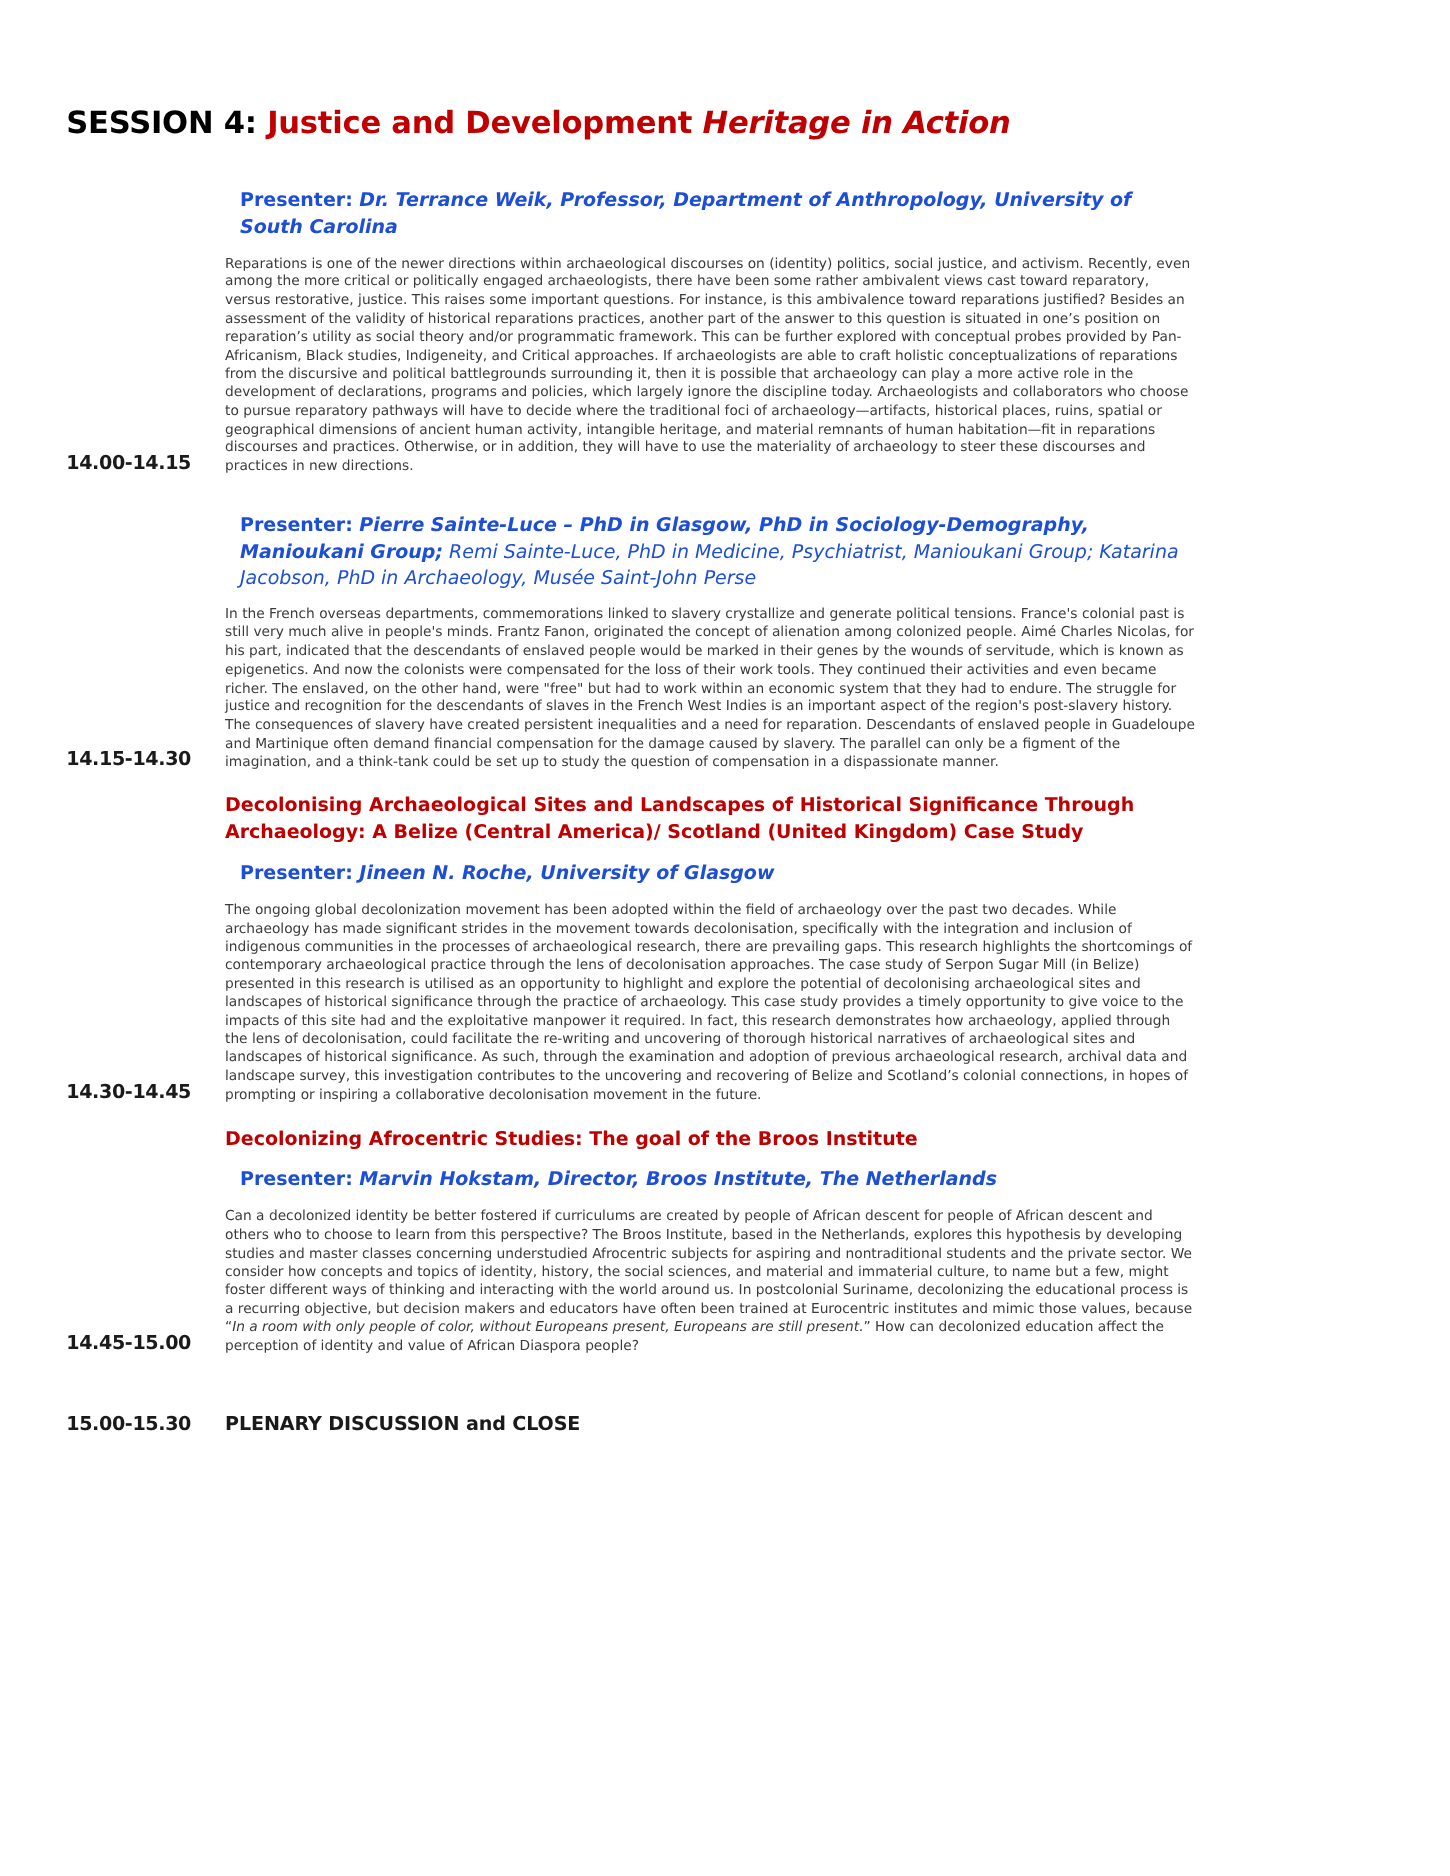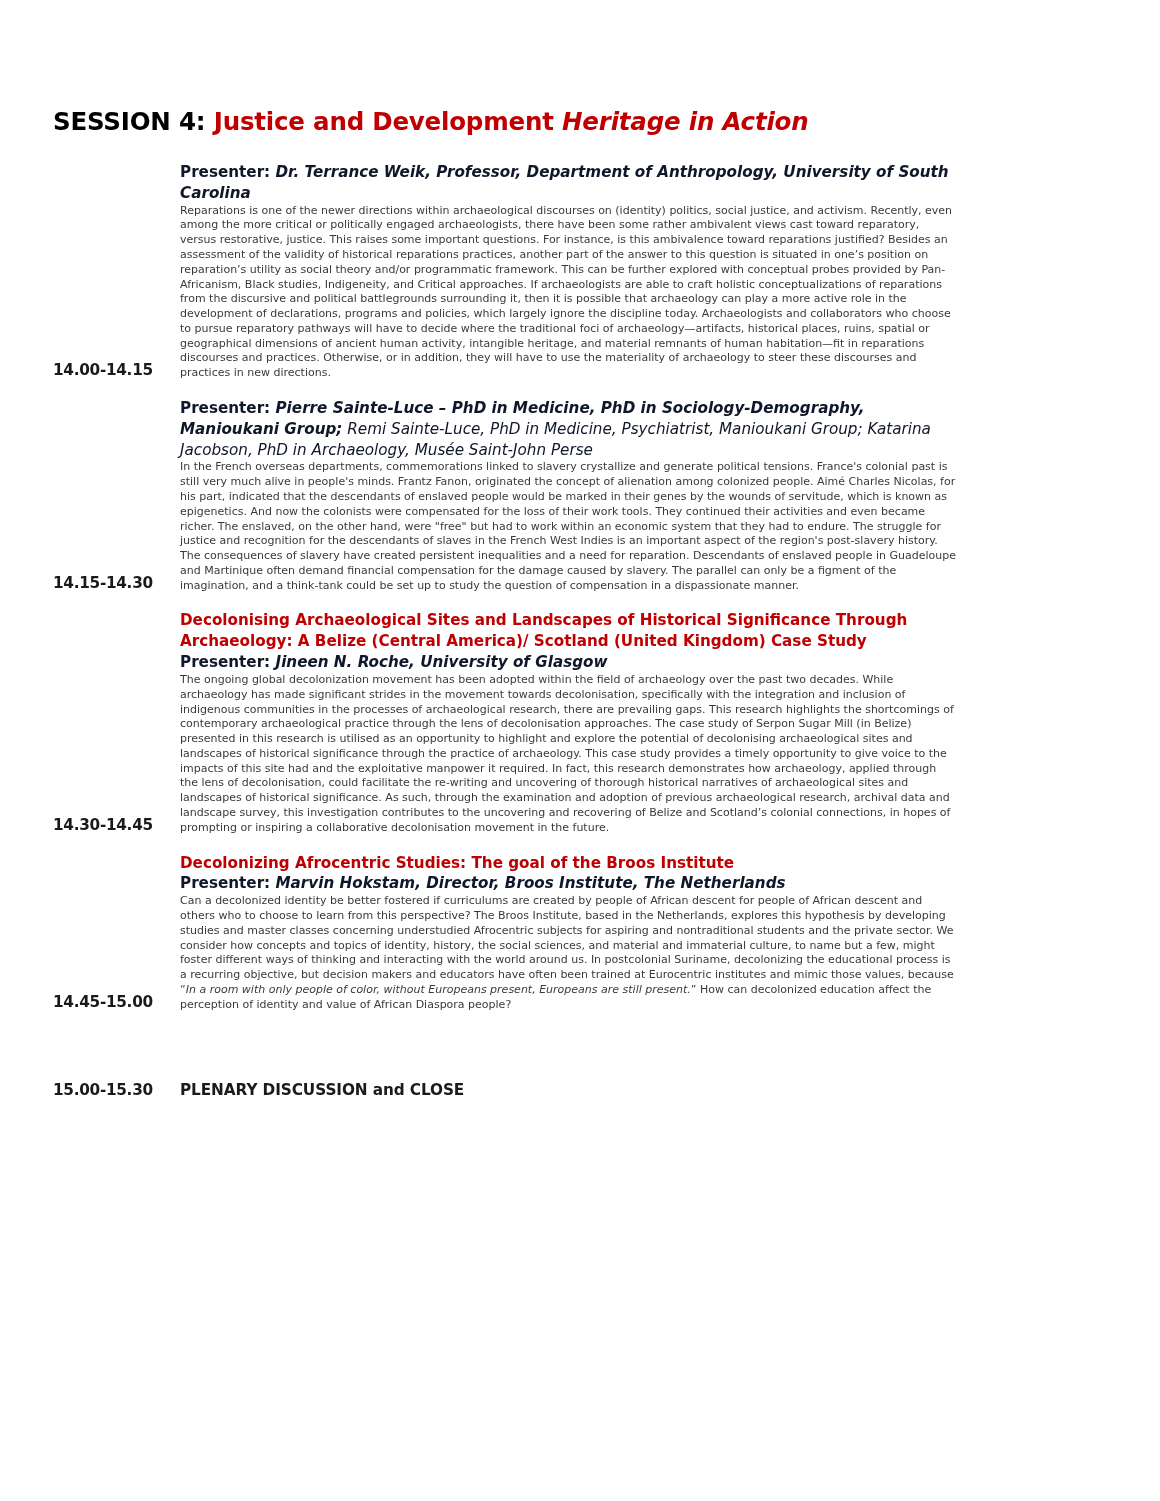--- a/index.html
+++ b/index.html
@@ -12,21 +12,21 @@
     min-height: 1501px;
     font-family: "DejaVu Sans", "Liberation Sans", sans-serif;
     color: #333333;
     -webkit-font-smoothing: antialiased;
   }
   .page {
     position: relative;
     width: 1008px;
     min-height: 1501px;
     box-sizing: border-box;
-    padding: 109px 52px 40px 53px;
+    padding: 85px 52px 40px 53px;
     background: #ffffff;
   }
   .session-title {
     font-size: 24.5px;
     font-weight: bold;
     color: #000000;
     letter-spacing: -0.2px;
     margin: 0 0 26px 0;
     line-height: 1.1;
     white-space: nowrap;
@@ -62,23 +62,23 @@
   .talk-title {
     font-size: 15.2px;
     font-weight: bold;
     color: #C00000;
     line-height: 1.37;
     margin: 0 0 0 0;
   }
   .presenter {
     font-size: 15.2px;
     font-weight: bold;
-    color: #0f172a;
+    color: #1d4ed8;
     line-height: 1.37;
-    margin: 0;
+    margin: 12px;
   }
   .presenter .pname {
     font-style: italic;
   }
   .presenter .pextra {
     font-weight: normal;
     font-style: italic;
   }
   .abstract {
     font-size: 11px;
@@ -88,21 +88,21 @@
     text-align: left;
     margin: 0;
   }
   .abstract .quote-italic {
     font-style: italic;
   }
 
   .plenary {
     display: flex;
     align-items: flex-start;
-    margin-top: 68px;
+    margin-top: 45px;
   }
   .plenary .entry-time {
     flex: 0 0 127px;
   }
   .plenary-label {
     font-size: 15.3px;
     font-weight: bold;
     color: #1a1a1a;
     letter-spacing: -0.1px;
     line-height: 1.37;
@@ -121,21 +121,21 @@
     <div class="entry-time">14.00-14.15</div>
     <div class="entry-body">
       <p class="presenter"><span>Presenter:</span><span class="pname"> Dr. Terrance Weik, Professor, Department of Anthropology, University of South Carolina</span><span class="pextra"></span></p>
       <p class="abstract">Reparations is one of the newer directions within archaeological discourses on (identity) politics, social justice, and activism.  Recently, even among the more critical or politically engaged archaeologists, there have been some rather ambivalent views cast toward reparatory, versus restorative, justice.  This raises some important questions.  For instance, is this ambivalence toward reparations justified?  Besides an assessment of the validity of historical reparations practices, another part of the answer to this question is situated in one’s position on reparation’s utility as social theory and/or programmatic framework.  This can be further explored with conceptual probes provided by Pan-Africanism, Black studies, Indigeneity, and Critical approaches.  If archaeologists are able to craft holistic conceptualizations of reparations from the discursive and political battlegrounds surrounding it, then it is possible that archaeology can play a more active role in the development of declarations, programs and policies, which largely ignore the discipline today.  Archaeologists and collaborators who choose to pursue reparatory pathways will have to decide where the traditional foci of archaeology—artifacts, historical places, ruins, spatial or geographical dimensions of ancient human activity, intangible heritage, and material remnants of human habitation—fit in reparations discourses and practices.  Otherwise, or in addition, they will have to use the materiality of archaeology to steer these discourses and practices in new directions.</p>
     </div>
   </div>
 
   <div class="entry">
     <div class="entry-time">14.15-14.30</div>
     <div class="entry-body">
-      <p class="presenter"><span>Presenter:</span><span class="pname"> Pierre Sainte-Luce – PhD in Medicine, PhD in Sociology-Demography, Manioukani Group;</span><span class="pextra"> Remi Sainte-Luce, PhD in Medicine, Psychiatrist,  Manioukani Group; Katarina Jacobson, PhD in Archaeology, Musée Saint-John Perse</span></p>
+      <p class="presenter"><span>Presenter:</span><span class="pname"> Pierre Sainte-Luce – PhD in Glasgow, PhD in Sociology-Demography, Manioukani Group;</span><span class="pextra"> Remi Sainte-Luce, PhD in Medicine, Psychiatrist,  Manioukani Group; Katarina Jacobson, PhD in Archaeology, Musée Saint-John Perse</span></p>
       <p class="abstract">In the French overseas departments, commemorations linked to slavery crystallize and generate political tensions. France's colonial past is still very much alive in people's minds. Frantz Fanon, originated the concept of alienation among colonized people. Aimé Charles Nicolas, for his part, indicated that the descendants of enslaved people would be marked in their genes by the wounds of servitude, which is known as epigenetics. And now the colonists were compensated for the loss of their work tools. They continued their activities and even became richer. The enslaved, on the other hand, were "free" but had to work within an economic system that they had to endure. The struggle for justice and recognition for the descendants of slaves in the French West Indies is an important aspect of the region's post-slavery history. The consequences of slavery have created persistent inequalities and a need for reparation. Descendants of enslaved people in Guadeloupe and Martinique often demand financial compensation for the damage caused by slavery. The parallel can only be a figment of the imagination, and a think-tank could be set up to study the question of compensation in a dispassionate manner.</p>
     </div>
   </div>
 
   <div class="entry">
     <div class="entry-time">14.30-14.45</div>
     <div class="entry-body">
       <div class="talk-title">Decolonising Archaeological Sites and Landscapes of Historical Significance Through Archaeology: A Belize (Central America)/  Scotland (United Kingdom) Case Study</div>
       <p class="presenter"><span>Presenter:</span><span class="pname"> Jineen N. Roche, University of Glasgow</span><span class="pextra"></span></p>
       <p class="abstract">The ongoing global decolonization movement has been adopted within the field of archaeology over the past two decades. While archaeology has made significant strides in the movement towards decolonisation, specifically with the integration and inclusion of indigenous communities in the processes of archaeological research, there are prevailing gaps. This research highlights the shortcomings of contemporary archaeological practice through the lens of decolonisation approaches. The case study of Serpon Sugar Mill (in Belize) presented in this research is utilised as an opportunity to highlight and explore the  potential of decolonising archaeological sites and landscapes of historical significance  through the practice of archaeology. This case study provides a timely opportunity to give voice to the impacts of this site had and the exploitative manpower it required. In fact, this research demonstrates how archaeology, applied through the lens of decolonisation, could facilitate the re-writing and uncovering of thorough historical narratives of archaeological sites and landscapes of historical significance. As such, through the examination and adoption of previous archaeological research, archival data and landscape survey, this investigation contributes to the uncovering and recovering of Belize and Scotland’s colonial connections, in hopes of prompting or inspiring a collaborative decolonisation movement in the future.</p>

